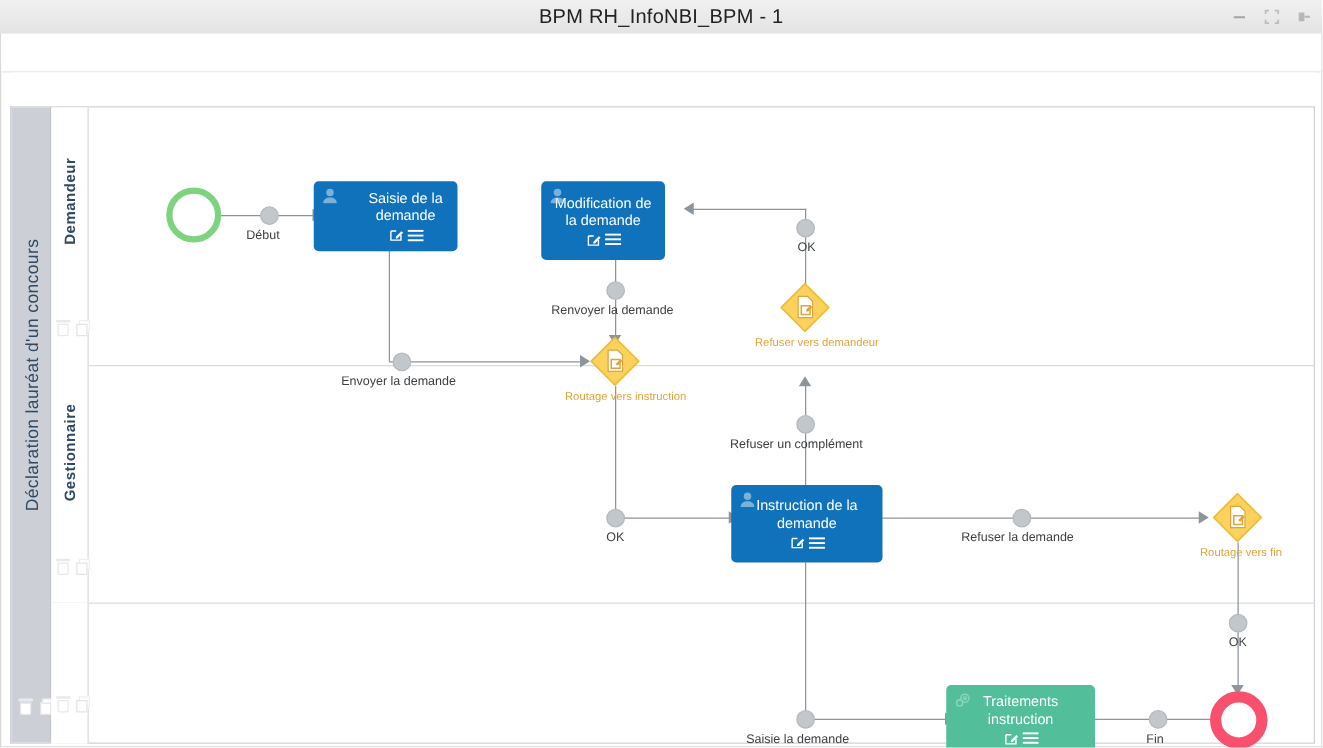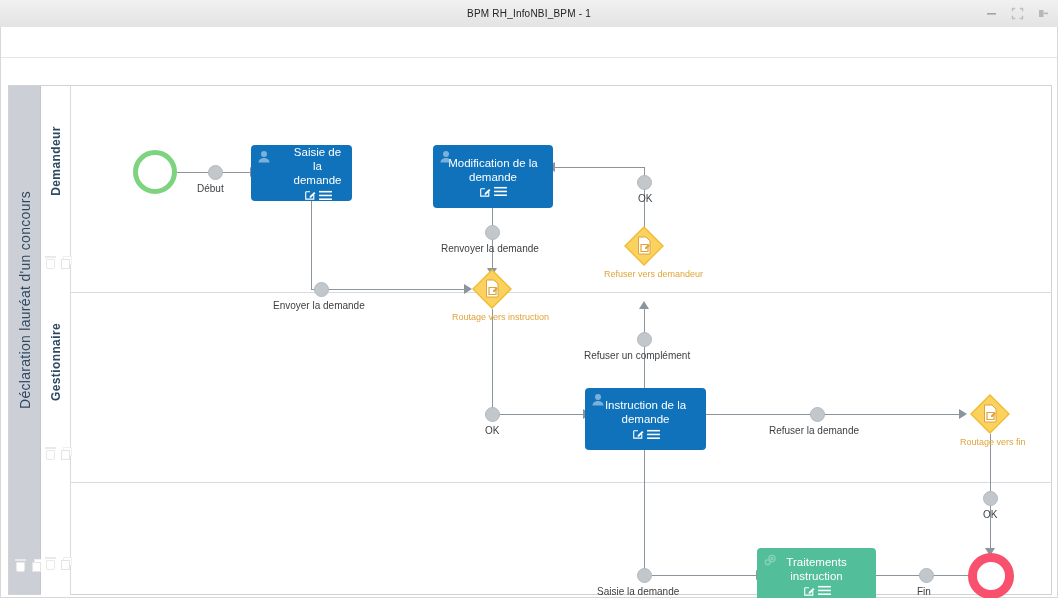--- a/index.html
+++ b/index.html
@@ -2,21 +2,21 @@
 <html><head>
 <meta charset="utf-8">
 <style>
   html,body{margin:0;padding:0;background:#fff;}
   body{width:1058px;height:598px;font-family:"Liberation Sans",sans-serif;overflow:hidden;}
 
   
   .window{width:1058px;height:598px;position:relative;background:#fff;box-sizing:border-box;}
   .titlebar{height:27px;background:linear-gradient(#f1f1f1,#e3e3e3);border-bottom:1px solid #cfcfcf;
             position:relative;display:flex;align-items:center;justify-content:center;}
-  .title-text{font-size:10px;color:#222;letter-spacing:.2px;font-weight:400;}
+  .title-text{font-size:16px;color:#222;letter-spacing:.2px;font-weight:400;}
   .win-controls{position:absolute;right:8px;top:0;height:27px;display:flex;align-items:center;gap:13px;}
   .wc{width:13px;height:13px;position:relative;opacity:.55;}
   .wc svg{display:block;}
 
   .body-area{position:absolute;left:0;top:27px;width:1058px;height:571px;background:#fff;
              border-left:1px solid #d8d8d8;border-right:1px solid #d8d8d8;border-bottom:1px solid #d8d8d8;
              box-sizing:border-box;}
   .toolstrip{position:absolute;left:0;top:0;width:100%;height:30px;background:#fff;border-bottom:1px solid #e6e6e6;}
 
   
@@ -231,42 +231,42 @@
         <div class="elabel" style="left:974px;top:423px;">OK</div>
 
         <div class="dot" style="left:628px;top:482px;"></div>
         <div class="elabel" style="left:588px;top:500px;">Saisie la demande</div>
 
         <div class="dot" style="left:910px;top:482px;"></div>
         <div class="elabel" style="left:908px;top:500px;">Fin</div>
 
         <div class="node event start" style="left:124px;top:64px;width:44px;height:44px;"></div>
 
-        <div class="node task user" style="left:242px;top:59px;width:101px;height:56px;padding-left:32px;">
+        <div class="node task user" style="left:242px;top:59px;width:115px;height:56px;padding-left:32px;">
           <span class="corner-icon">
             <svg width="14" height="13" viewBox="0 0 14 13" fill="#bcd9ef">
               <circle cx="7" cy="4" r="3"></circle>
                 <path d="M1.5 12.5c0-3 2.6-4.6 5.5-4.6s5.5 1.6 5.5 4.6z"></path>
             </svg>
           </span>
           <span class="task-label">Saisie de la demande</span>
           <span class="task-icons">
             <svg width="12" height="12" viewBox="0 0 14 14" fill="none" stroke="#fff" stroke-width="1.3">
               <path d="M2 3.2h5M2 3.2v8.6h9.4V7"></path>
                 <path d="M6.6 8.6l5.2-5.2 1.6 1.6-5.2 5.2H6.6z" fill="#fff" stroke="none"></path>
             </svg>
             <svg width="13" height="11" viewBox="0 0 14 12" fill="#fff">
               <rect y="1" width="14" height="1.7"></rect>
                 <rect y="5.1" width="14" height="1.7"></rect>
                 <rect y="9.2" width="14" height="1.7"></rect>
             </svg>
           </span>
         </div>
 
-        <div class="node task user" style="left:424px;top:59px;width:120px;height:63px;">
+        <div class="node task user" style="left:424px;top:59px;width:99px;height:63px;">
           <span class="corner-icon">
             <svg width="14" height="13" viewBox="0 0 14 13" fill="#bcd9ef">
               <circle cx="7" cy="4" r="3"></circle>
                 <path d="M1.5 12.5c0-3 2.6-4.6 5.5-4.6s5.5 1.6 5.5 4.6z"></path>
             </svg>
           </span>
           <span class="task-label">Modification de la demande</span>
           <span class="task-icons">
             <svg width="12" height="12" viewBox="0 0 14 14" fill="none" stroke="#fff" stroke-width="1.3">
               <path d="M2 3.2h5M2 3.2v8.6h9.4V7"></path>

